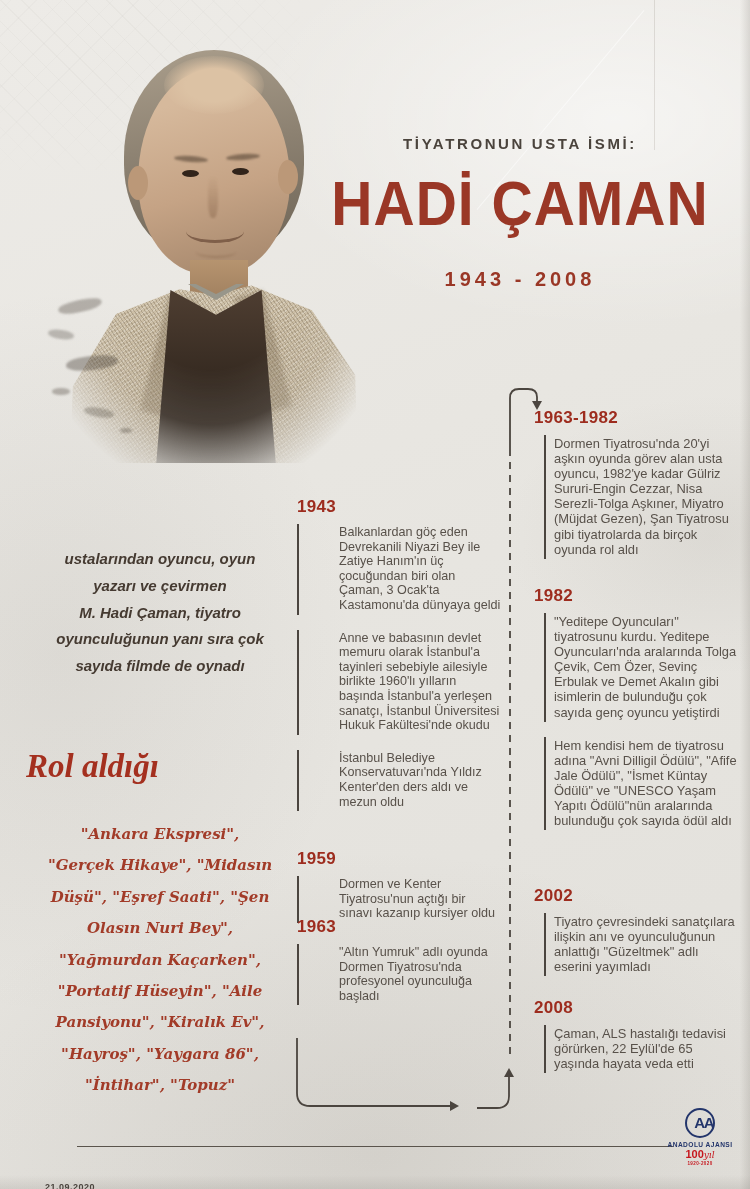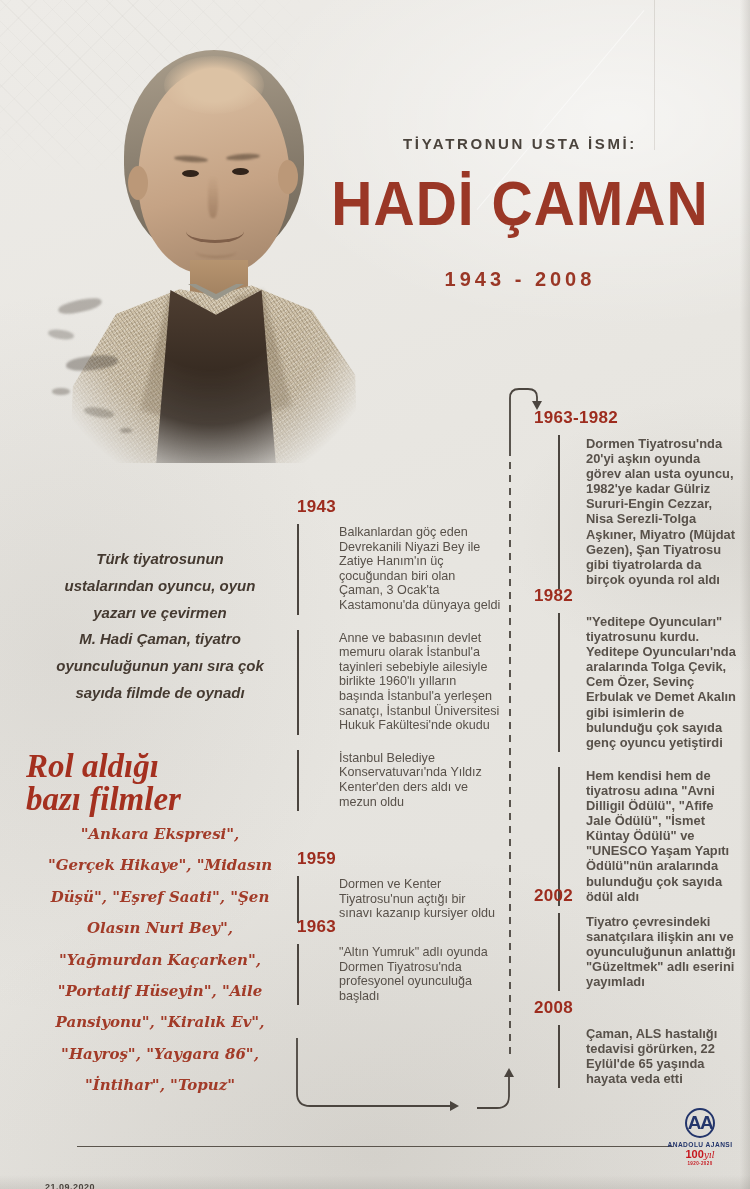--- a/index.html
+++ b/index.html
@@ -89,31 +89,31 @@
     font-family:"DejaVu Serif","Liberation Serif",serif;font-weight:700;font-style:italic;
     font-size:15px;line-height:31.4px;color:#a23b28;}
 
   
   .tl{position:absolute;}
   .tlL{left:297px;width:205px;}
   .tlR{left:534px;width:204px;}
   .tl h3{margin:0 0 7px 0;font-size:17px;font-weight:800;letter-spacing:.3px;color:#9d2c1e;}
   .tl p{border-left:2px solid #4b453f;margin:0 0 15px 0;padding:1px 0 2px 12px;color:#58514a;}
   .tlL p{font-size:12.6px;line-height:14.6px;padding-left:40px;}
-  .tlR p{font-size:12.9px;line-height:15.1px;margin-left:24px;padding-left:26px;font-weight:bold;}
+  .tlR p{font-size:12.9px;line-height:15.1px;margin-left:10px;padding-left:8px;}
   .tl p:last-child{margin-bottom:0;}
 
   .connectors{position:absolute;left:0;top:0;pointer-events:none;}
 
   
   .footrule{position:absolute;left:77px;top:1146px;width:596px;height:1px;background:#5a544c;}
   .footdate{position:absolute;left:45px;top:1182px;font-size:9px;letter-spacing:.5px;color:#4a443e;font-weight:600;}
   .aa{position:absolute;left:662px;top:1108px;width:76px;text-align:center;color:#23356b;}
   .aa-circle{width:26px;height:26px;margin:0 auto;border:2.5px solid #23356b;border-radius:50%;
-    font-weight:800;font-size:19px;line-height:25px;letter-spacing:-1.5px;text-align:center;}
+    font-weight:800;font-size:15px;line-height:25px;letter-spacing:-1.5px;text-align:right;}
   .aa-name{margin-top:3px;font-size:6.6px;font-weight:800;letter-spacing:.45px;}
   .aa-100{margin-top:1px;color:#c6161d;font-weight:800;font-size:11px;line-height:11px;}
   .aa-100 .suffix{font-family:"DejaVu Serif",serif;font-style:italic;font-weight:400;font-size:9px;}
   .aa-sub{color:#c6161d;font-size:4.5px;letter-spacing:.4px;font-weight:700;}
 </style>
 </head>
 <body>
 
 <div class="stage">
 
@@ -149,31 +149,29 @@
   <div class="speck" style="left:66px;top:356px;width:52px;height:14px;background:rgba(64,56,48,.38);transform:rotate(-6deg);"></div>
   <div class="speck" style="left:52px;top:388px;width:18px;height:7px;background:rgba(64,56,48,.32);"></div>
   <div class="speck" style="left:84px;top:408px;width:30px;height:9px;background:rgba(64,56,48,.28);transform:rotate(10deg);"></div>
   <div class="speck" style="left:120px;top:428px;width:12px;height:5px;background:rgba(64,56,48,.3);"></div>
 
   <div class="kicker">TİYATRONUN USTA İSMİ:</div>
   <div class="title">HADİ ÇAMAN</div>
   <div class="yearsline">1943 - 2008</div>
 
   <div class="intro">
-    <div>Türk tiyatrosunun</div>
     <div>ustalarından oyuncu, oyun</div>
     <div>yazarı ve çevirmen</div>
     <div>M. Hadi Çaman, tiyatro</div>
     <div>oyunculuğunun yanı sıra çok</div>
     <div>sayıda filmde de oynadı</div>
   </div>
 
   <div class="films-head">
     <div>Rol aldığı</div>
-    <div>bazı filmler</div>
   </div>
   <div class="films">
     <div>"Ankara Ekspresi",</div>
     <div>"Gerçek Hikaye", "Midasın</div>
     <div>Düşü", "Eşref Saati", "Şen</div>
     <div>Olasın Nuri Bey",</div>
     <div>"Yağmurdan Kaçarken",</div>
     <div>"Portatif Hüseyin",   "Aile</div>
     <div>Pansiyonu", "Kiralık Ev",</div>
     <div>"Hayroş", "Yaygara 86",</div>

